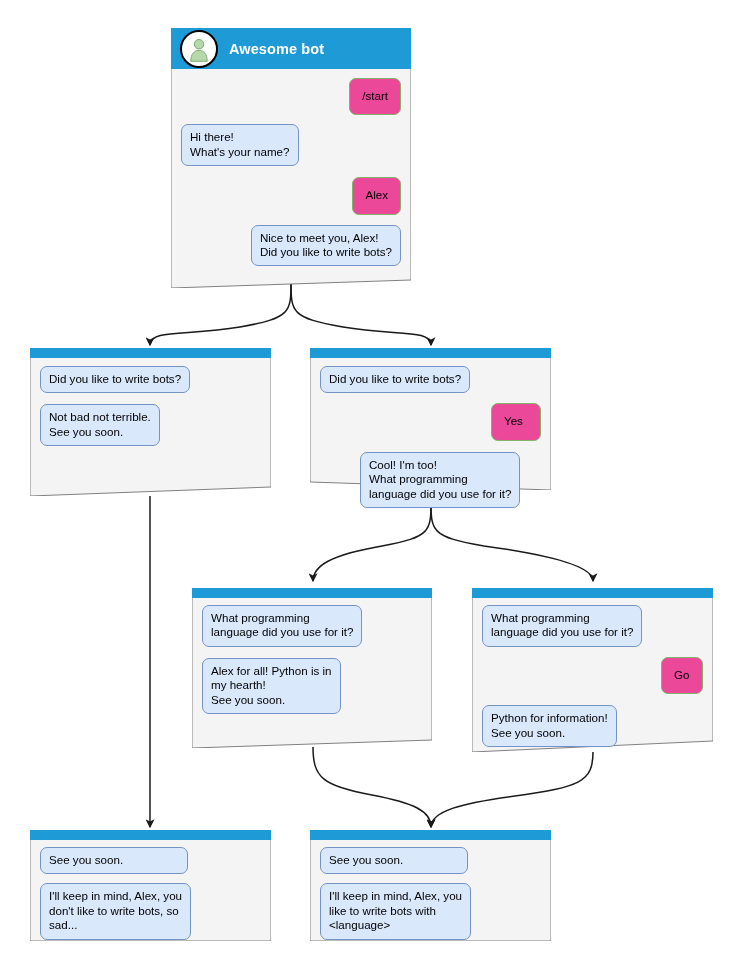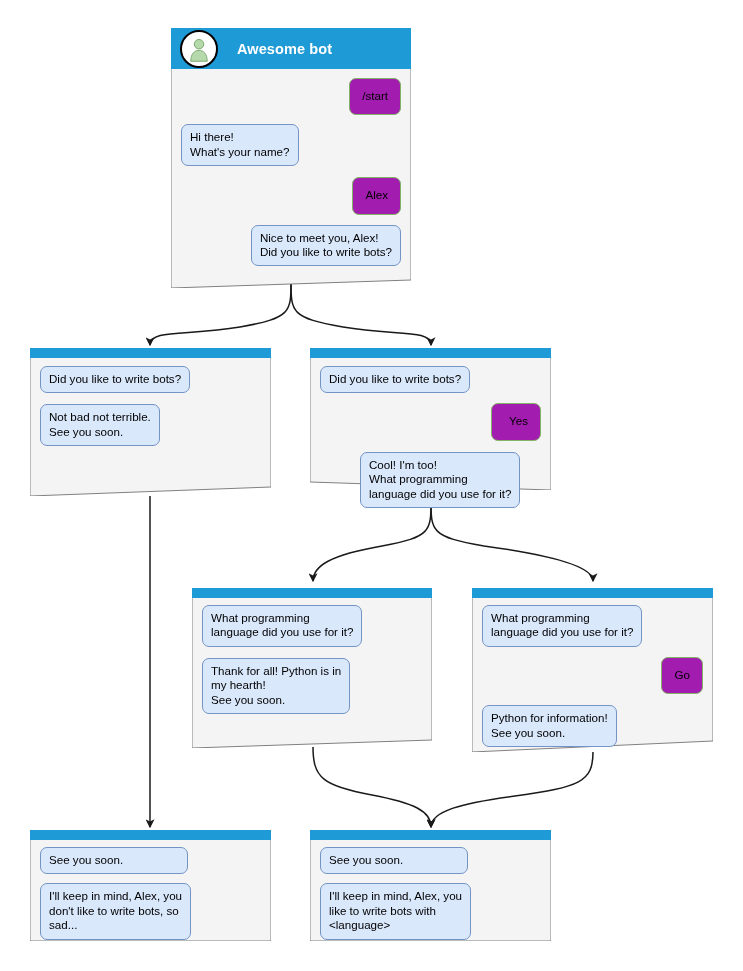--- a/index.html
+++ b/index.html
@@ -50,21 +50,20 @@
     position: absolute;
     left: 0;
     top: 0;
     width: 100%;
     box-sizing: border-box;
     display: flex;
     align-items: center;
   }
   .titlebar.with-avatar {
     padding-left: 9px;
-    gap: 8px;
   }
   .avatar {
     width: 38px;
     height: 38px;
     border-radius: 50%;
     background: #ffffff;
     border: 2px solid #000000;
     box-sizing: border-box;
     display: flex;
     align-items: center;
@@ -101,23 +100,23 @@
     line-height: 14.4px;
     color: #000000;
     white-space: pre;
     padding: 5px 8px 6px 8px;
   }
   .bubble.bot {
     background: #dae8fc;
     border: 1px solid #7394c4;
   }
   .bubble.user {
-    background: #a21caf;
+    background: #ec4899;
     border: 1px solid #82b366;
-    text-align: right;
+    text-align: left;
   }
   .bubble.user.pad {
     padding: 10px 12px 11px 12px;
   }
 </style>
 </head>
 <body>
 
 <div id="canvas">
 
@@ -222,21 +221,21 @@
       <polygon points="0,0 240,0 240,152 0,160" fill="#f4f4f4" stroke="#808080" stroke-width="1"></polygon>
       <rect x="0" y="0" width="240" height="10" fill="#1e9ad6"></rect>
     </svg>
     <div class="node-body">
       <div class="chat" style="top:10px;">
         <div class="msg-row bot" style="margin-top:7px;">
           <div class="bubble bot">What programming
 language did you use for it?</div>
         </div>
         <div class="msg-row bot" style="margin-top:11px;">
-          <div class="bubble bot">Thank for all! Python is in
+          <div class="bubble bot">Alex for all! Python is in
 my hearth!
 See you soon.</div>
         </div>
       </div>
     </div>
   </div>
 
   <div class="node" style="left:472px; top:588px; width:241px; height:164px;">
     <svg class="node-skin" viewBox="0 0 241 164" width="241" height="164" preserveAspectRatio="none">
       <polygon points="0,0 241,0 241,153 0,164" fill="#f4f4f4" stroke="#808080" stroke-width="1"></polygon>

